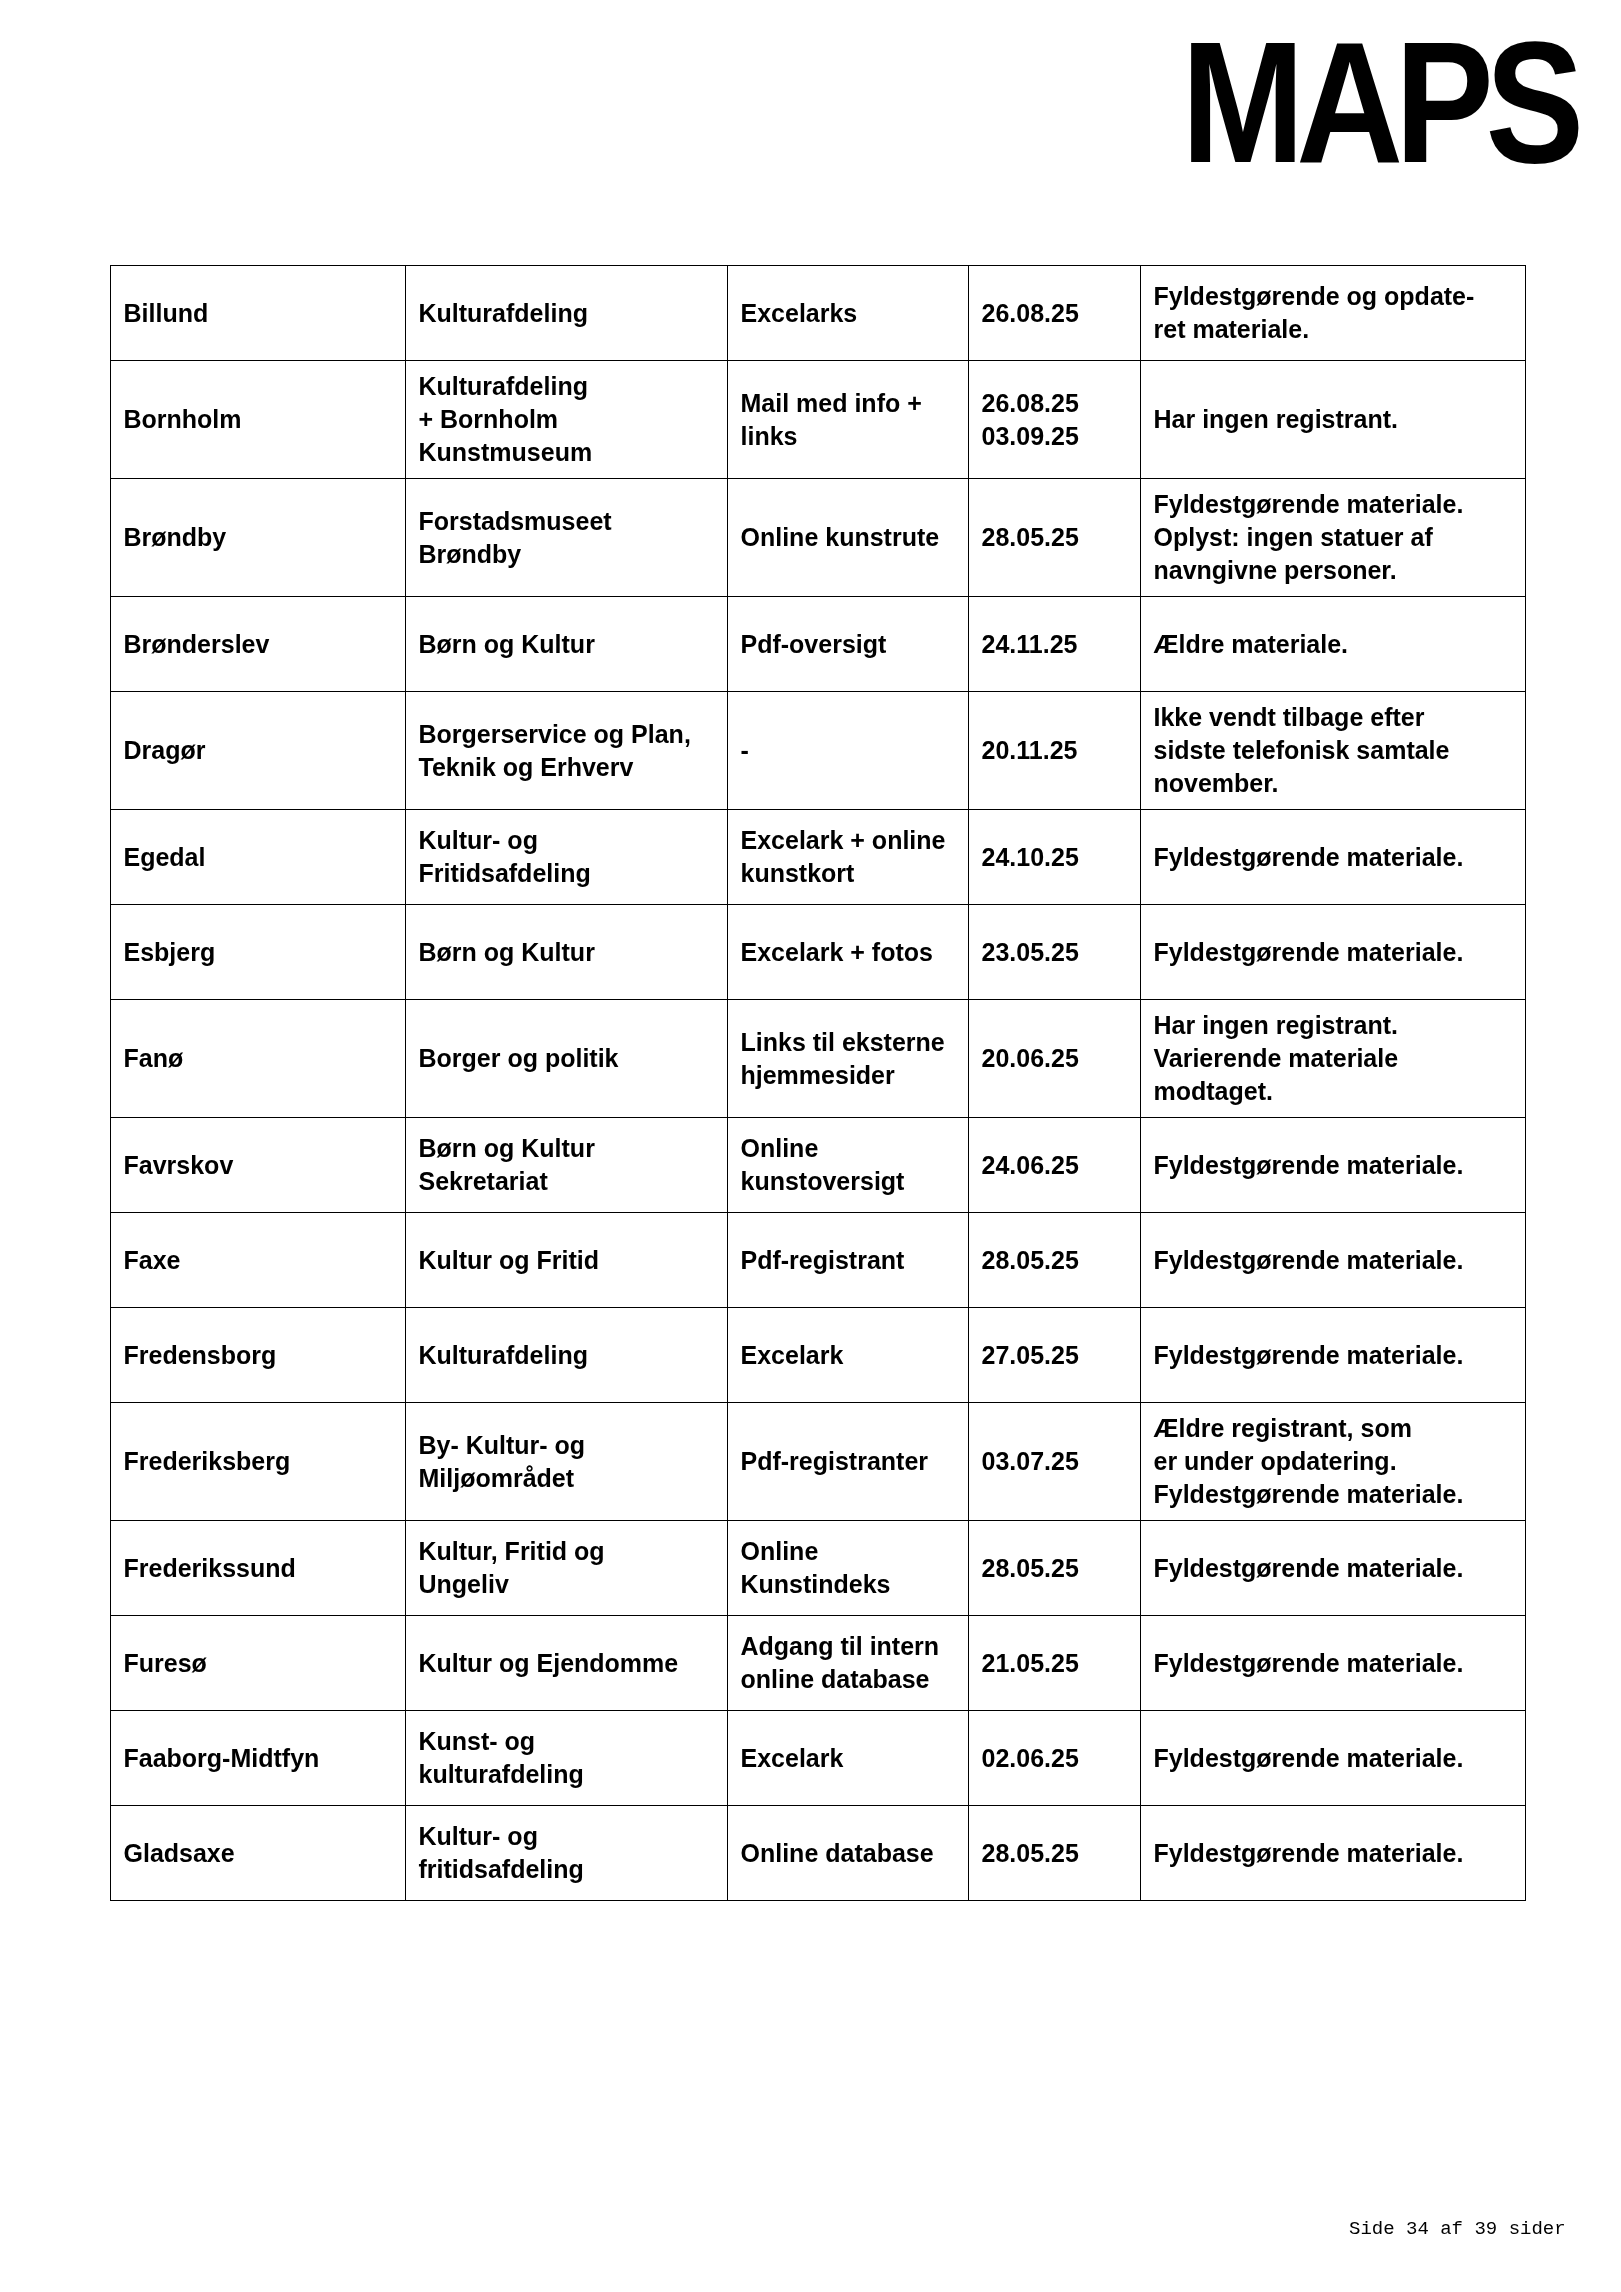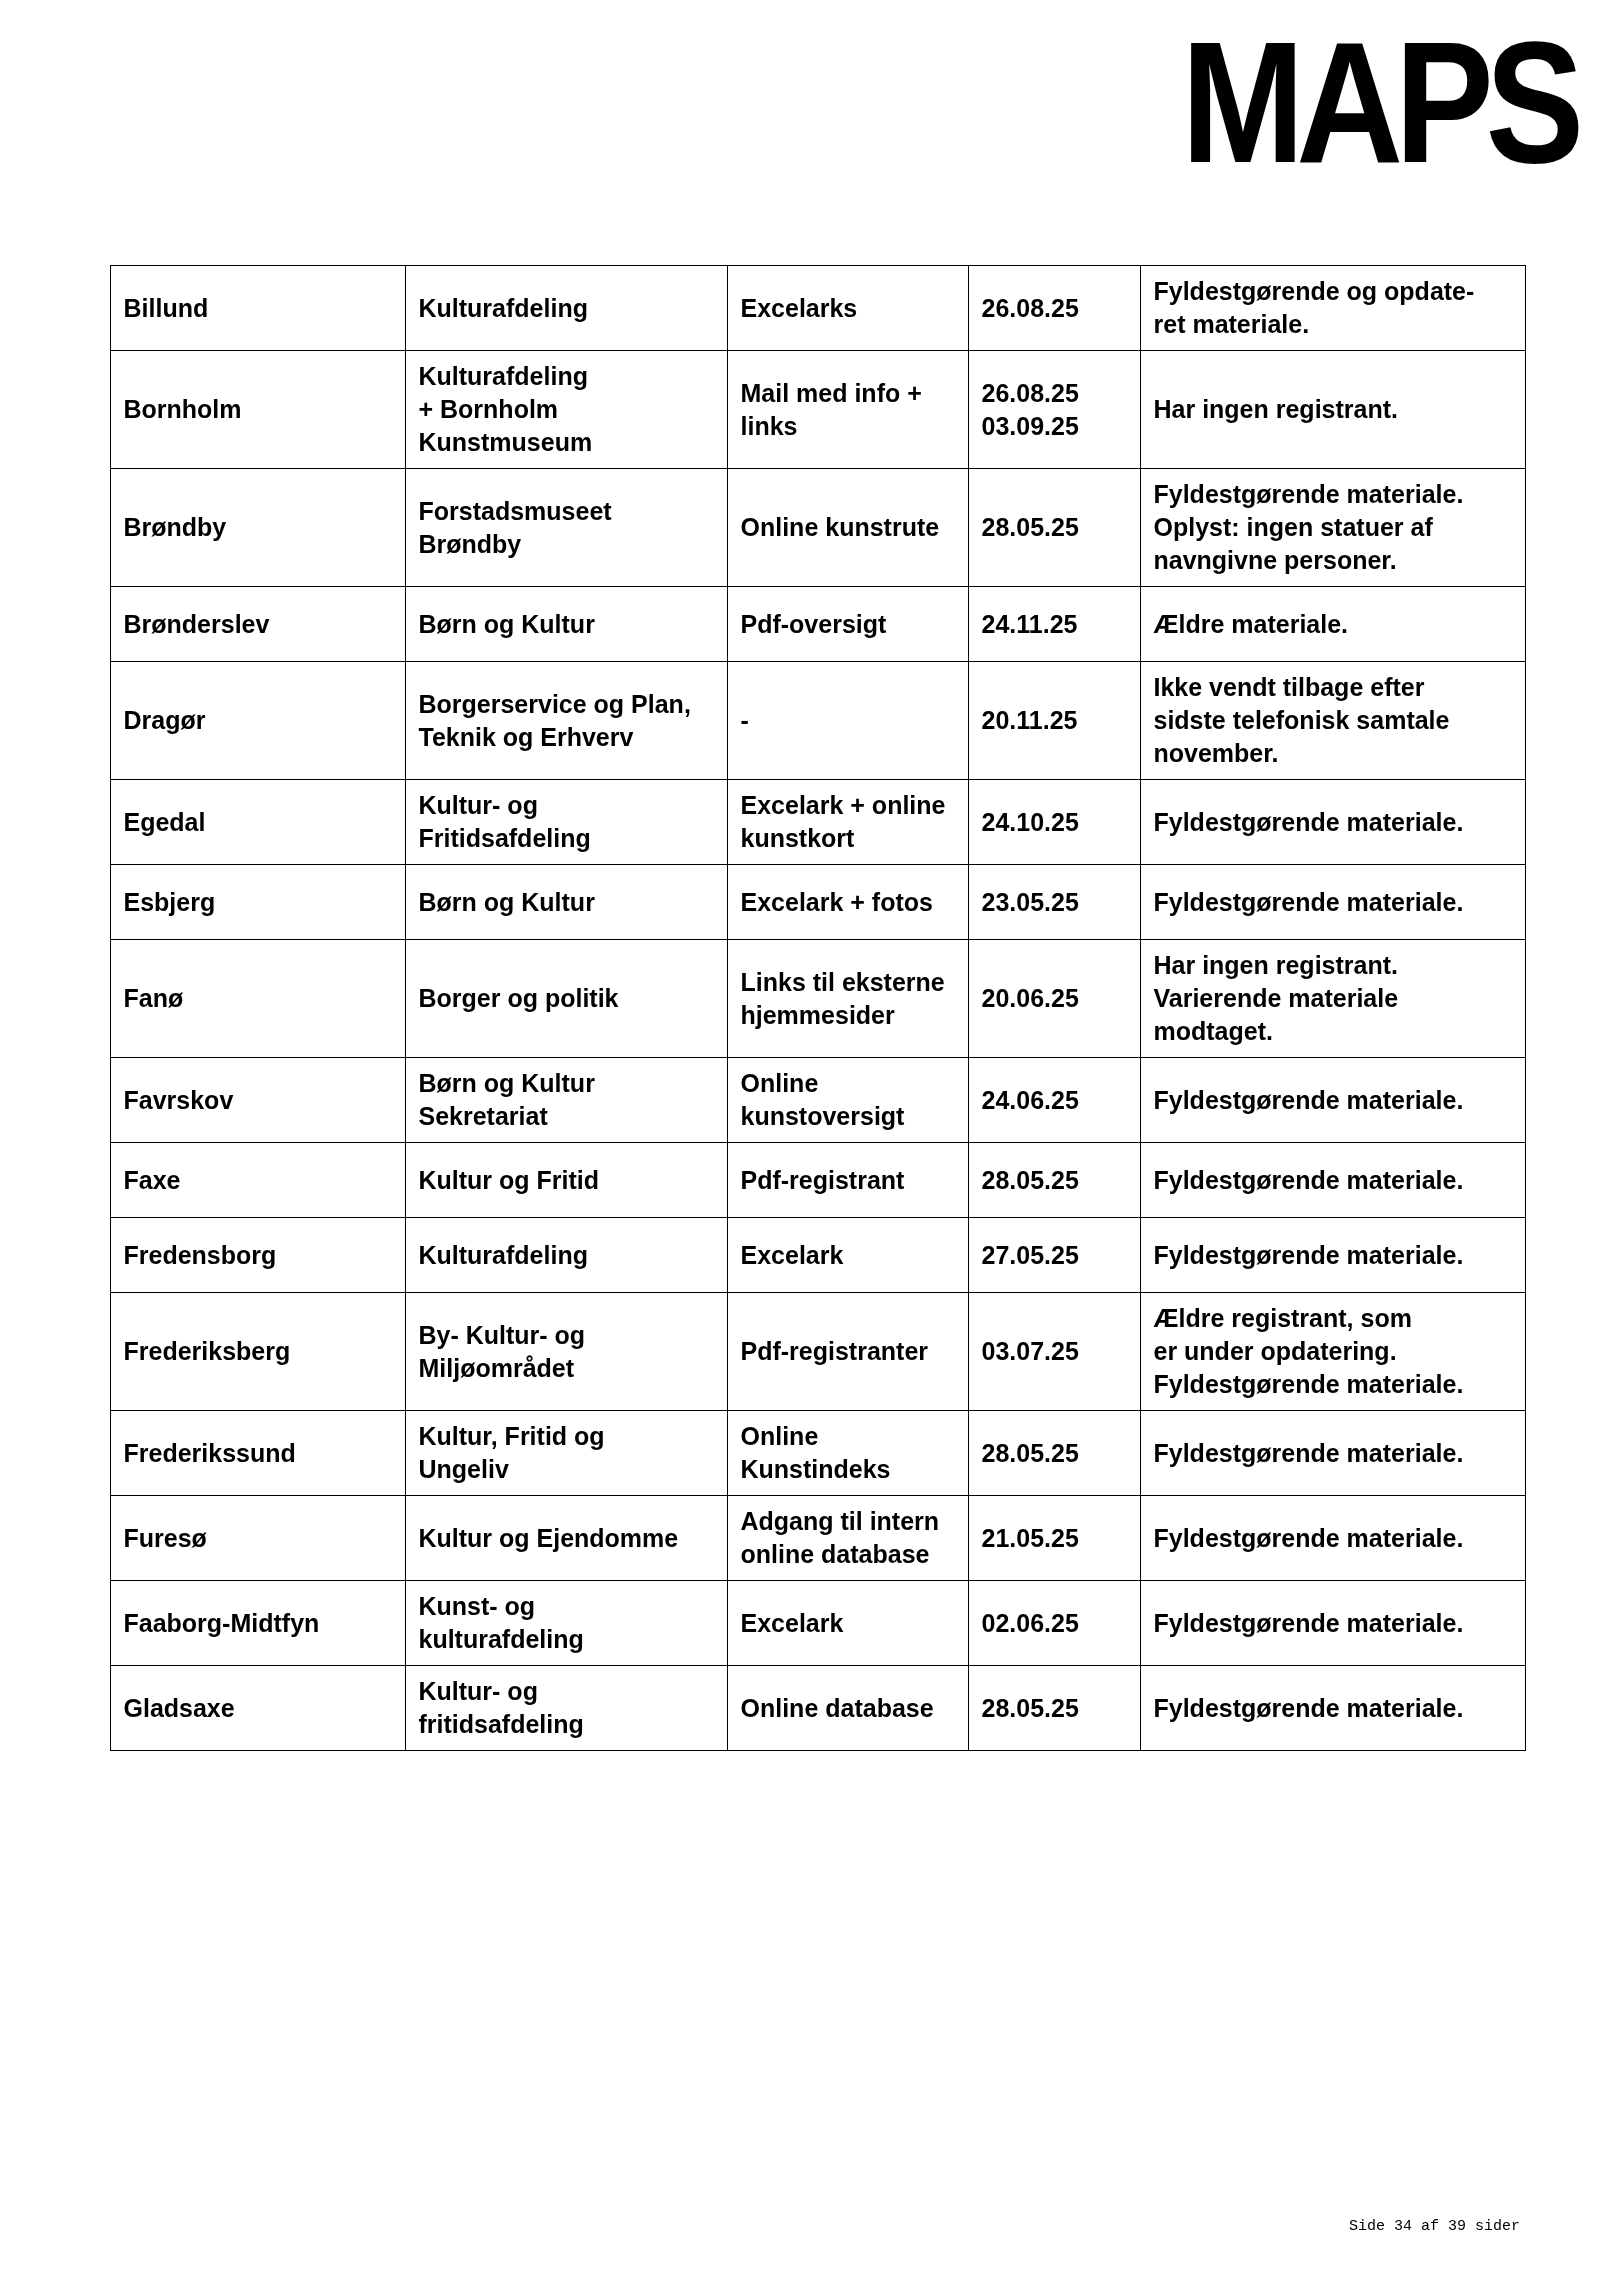--- a/index.html
+++ b/index.html
@@ -35,40 +35,40 @@
     width: 1414px;
     border-collapse: collapse;
     table-layout: fixed;
   }
   table.munitable col.c1 { width: 295px; }
   table.munitable col.c2 { width: 322px; }
   table.munitable col.c3 { width: 241px; }
   table.munitable col.c4 { width: 172px; }
   table.munitable col.c5 { width: 385px; }
 
-  table.munitable tr { height: 75px; }
+  table.munitable tr { height: 95px; }
 
   table.munitable td {
     border: 1.8px solid #000;
     vertical-align: middle;
     padding: 9px 12.5px;
     font-size: 25px;
     font-weight: bold;
     line-height: 1.32;
     white-space: pre-line;
     color: #000;
     overflow: hidden;
   }
 
   .footer {
     position: absolute;
     left: 1349px;
     top: 2218px;
     font-family: "Liberation Mono", "DejaVu Sans Mono", monospace;
-    font-size: 15px;
+    font-size: 19px;
     color: #000;
     white-space: nowrap;
   }
 </style>
 </head>
 <body>
 
 <div class="page">
 
   <div class="logo">MAPS</div>

